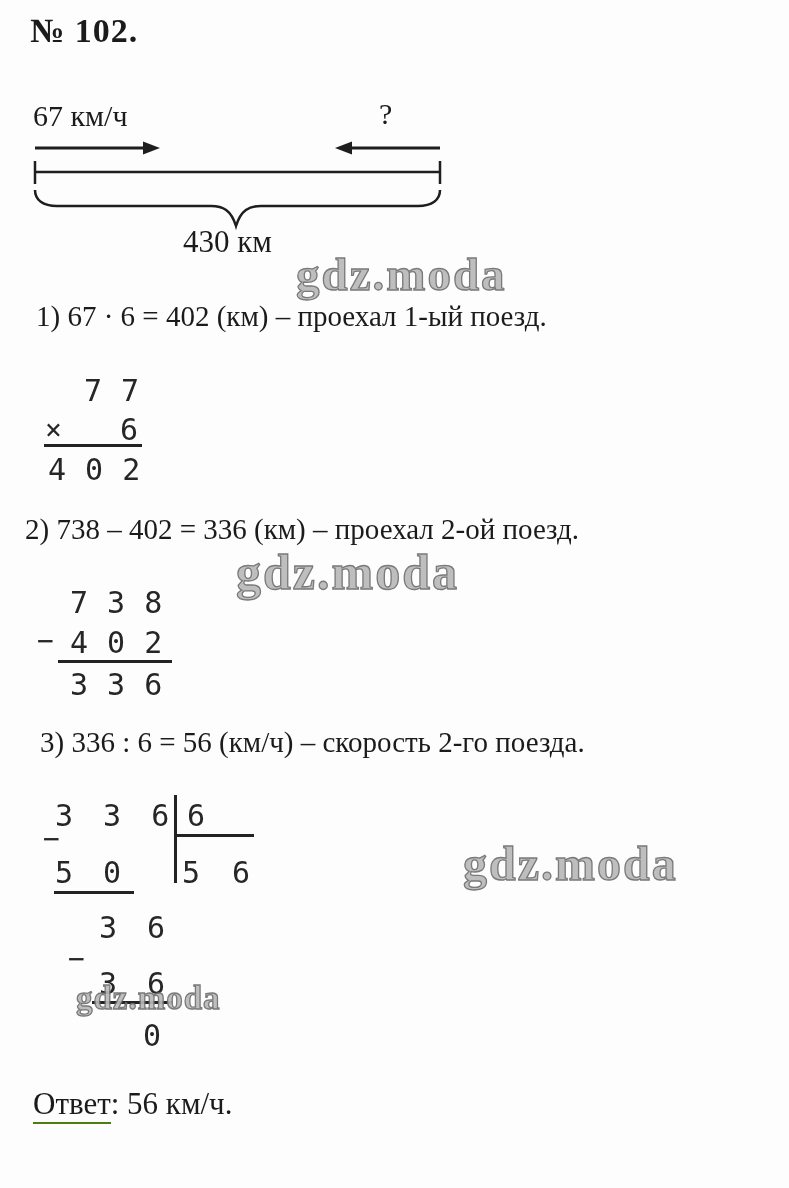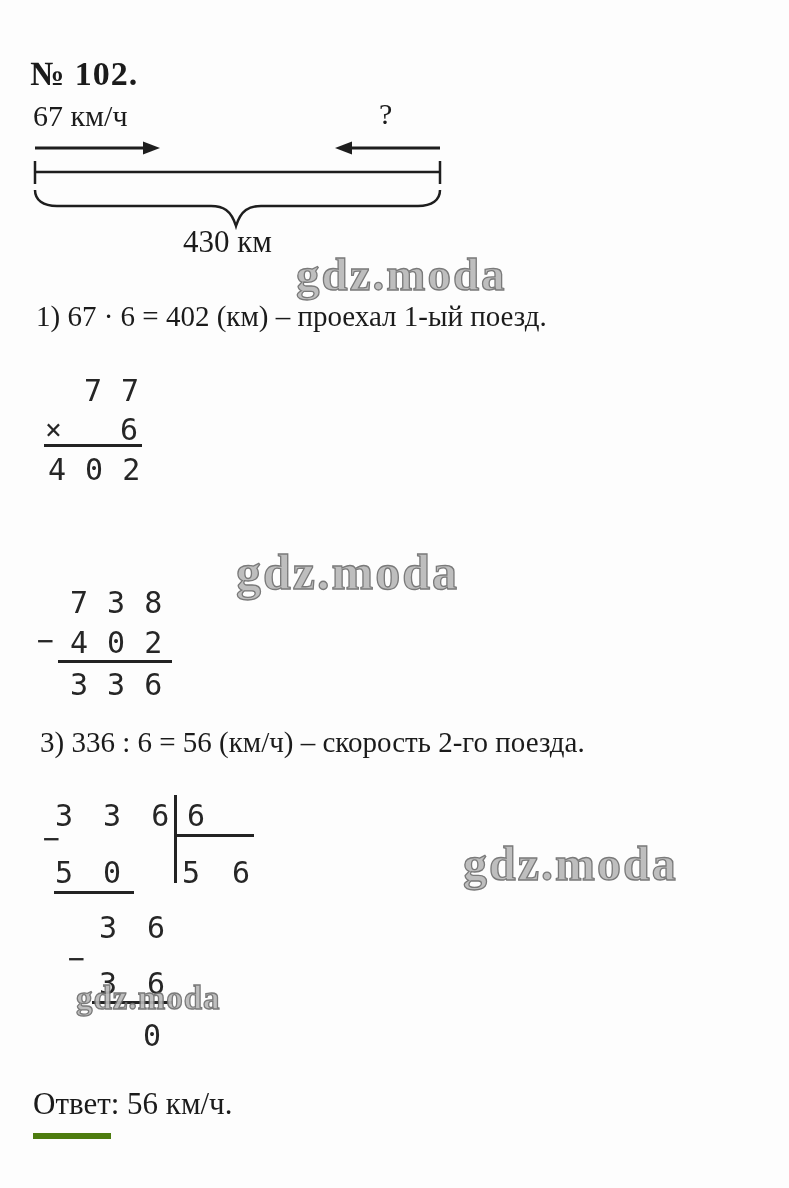--- a/index.html
+++ b/index.html
@@ -1,33 +1,33 @@
 <!DOCTYPE html>
 <html><head>
 <meta charset="utf-8">
 <style>
   html,body{margin:0;padding:0;background:#e9e9e9;}
   #page{
     position:relative;width:789px;height:1188px;background:#fdfdfd;
     font-family:"Liberation Serif", serif;color:#1b1b1b;overflow:hidden;
   }
   .abs{position:absolute;white-space:nowrap;}
-  .title{font-size:34px;font-weight:bold;letter-spacing:1px;margin-top:43px;}
+  .title{font-size:34px;font-weight:bold;letter-spacing:1px;}
   .txt{font-size:29px;line-height:1.25;}
   .dlabel{font-size:30px;}
   .digits{font-family:"DejaVu Sans Mono", monospace;font-size:30px;color:#262626;letter-spacing:0.5px;}
   .sign{font-family:"DejaVu Sans Mono", monospace;font-size:28px;color:#262626;}
   .rule{position:absolute;background:#232323;height:3px;}
   .vrule{position:absolute;background:#232323;width:3px;}
   .wm{
     font-family:Liberation Serif, serif;font-weight:bold;color:#b9b9b9;
     -webkit-text-stroke:1.3px #6f6f6f;letter-spacing:2px;opacity:.92;
   }
   .answer{font-size:31px;}
-  .answer .lbl{border-bottom:6px solid #4d7c0f;padding-bottom:12px;}
+  .answer .lbl{border-bottom:2px solid #4d7c0f;padding-bottom:1px;}
   svg{display:block;}
 </style>
 </head>
 <body>
 
 <div id="page">
 
   <div class="abs title" style="left:30px;top:12px;">№ 102.</div>
 
   <div class="abs dlabel" style="left:33px;top:99px;">67 км/ч</div>
@@ -56,20 +56,21 @@
   <div class="abs txt" style="left:36px;top:298px;">1) 67 · 6 = 402 (км) – проехал 1-ый поезд.</div>
 
   <div>
     <div class="abs digits" style="left:84px;top:373px;">7 7</div>
     <div class="abs sign" style="left:45px;top:413px;">×</div>
     <div class="abs digits" style="left:120px;top:412px;">6</div>
     <div class="rule" style="left:44px;top:444px;width:98px;"></div>
     <div class="abs digits" style="left:48px;top:452px;">4 0 2</div>
   </div>
 
+  <div class="abs txt" style="left:25px;top:511px;">2) 738 – 402 = 336 (км) – проехал 2-ой поезд.</div>
 
   <div class="abs wm" style="left:236px;top:543px;font-size:50px;">gdz.moda</div>
 
   <div>
     <div class="abs digits" style="left:70px;top:585px;">7 3 8</div>
     <div class="abs sign" style="left:37px;top:624px;">−</div>
     <div class="abs digits" style="left:70px;top:625px;">4 0 2</div>
     <div class="rule" style="left:58px;top:660px;width:114px;"></div>
     <div class="abs digits" style="left:70px;top:667px;">3 3 6</div>
   </div>

